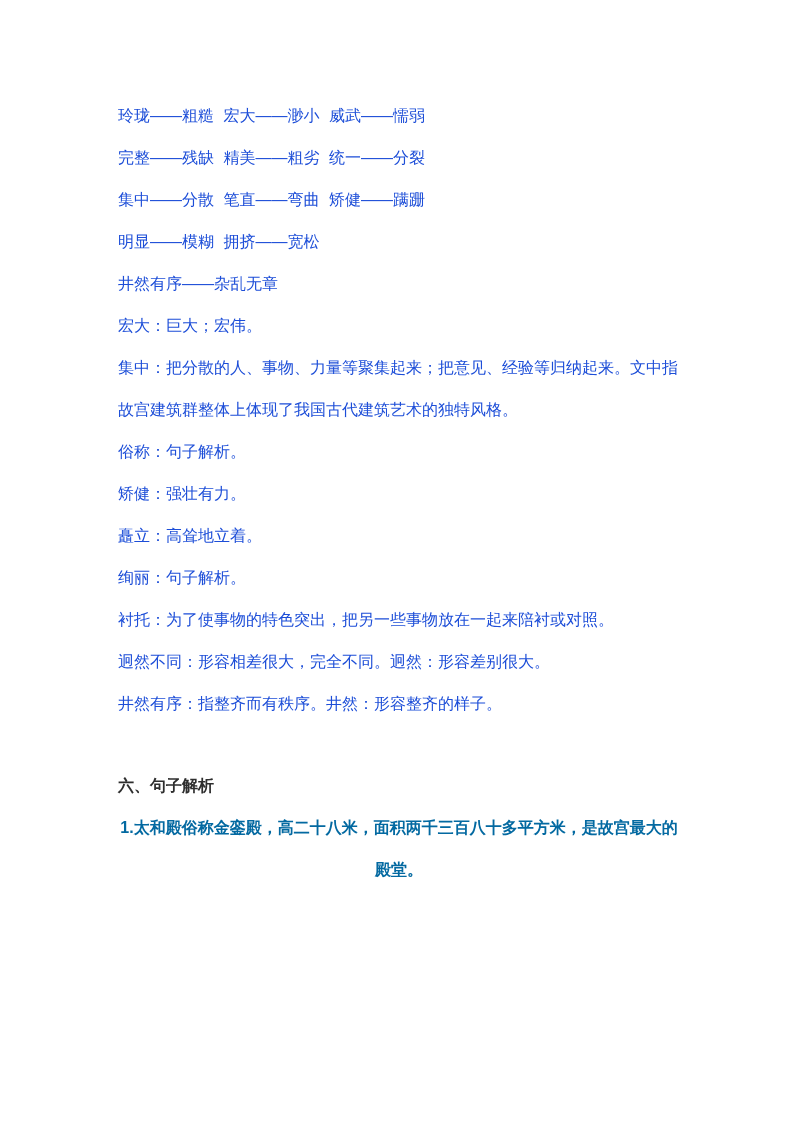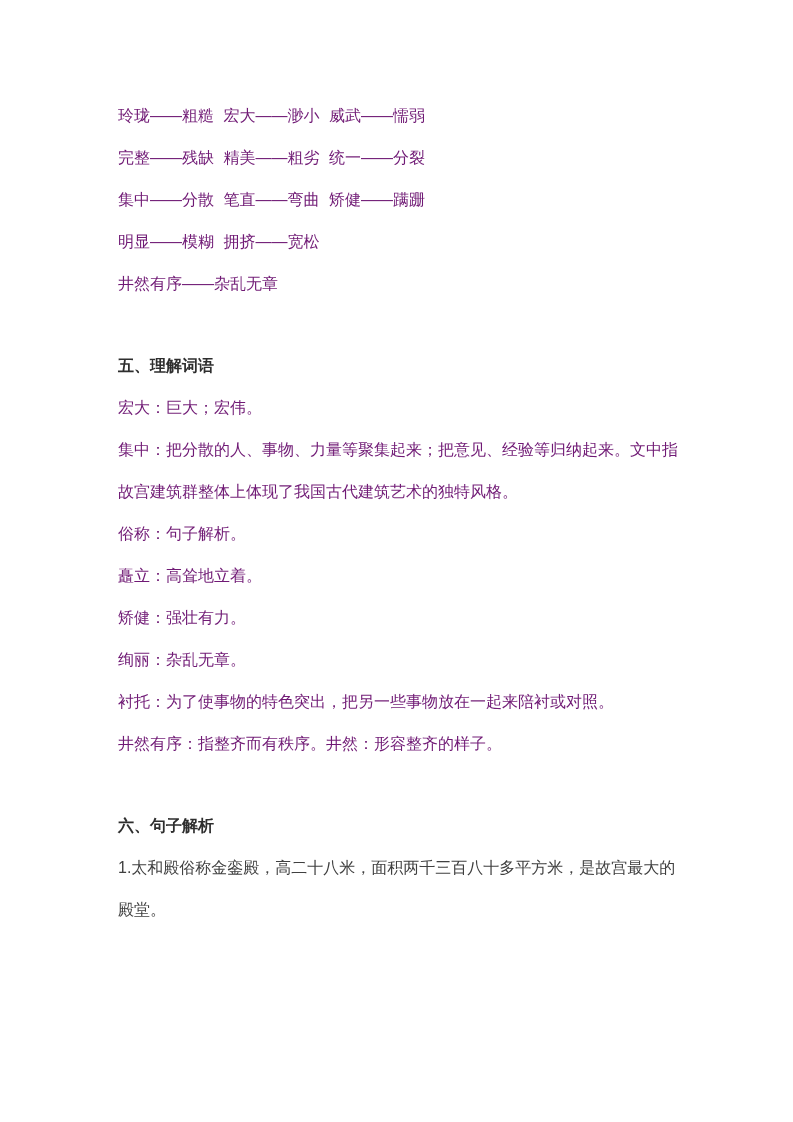--- a/index.html
+++ b/index.html
@@ -18,62 +18,63 @@
   .content {
     position: absolute;
     left: 118px;
     top: 95px;
     width: 562px;
   }
   .content p {
     margin: 0;
     font-size: 16px;
     line-height: 42px;
-    color: #701a75;
+    color: #1d4ed8;
     font-weight: 400;
     text-align: left;
   }
   .content p.antonym-line {
     word-spacing: 5px;
   }
   .content h2.section-heading {
     margin: 40px 0 0 0;
     font-size: 16px;
     line-height: 42px;
     color: #2e2e2e;
     font-weight: 700;
   }
   .content p.bold-sentence {
-    font-weight: 400;
-    color: #404040;
+    font-weight: 700;
+    color: #0369a1;
+    text-align: center;
   }
 </style>
 </head>
 <body>
 
 <div class="page">
   <div class="content">
 
     <section>
       <p class="antonym-line">玲珑——粗糙 宏大——渺小 威武——懦弱</p>
       <p class="antonym-line">完整——残缺 精美——粗劣 统一——分裂</p>
       <p class="antonym-line">集中——分散 笔直——弯曲 矫健——蹒跚</p>
       <p class="antonym-line">明显——模糊 拥挤——宽松</p>
       <p class="antonym-line">井然有序——杂乱无章</p>
     </section>
 
     <section>
-      <h2 class="section-heading">五、理解词语</h2>
       <p>宏大：巨大；宏伟。</p>
       <p>集中：把分散的人、事物、力量等聚集起来；把意见、经验等归纳起来。文中指故宫建筑群整体上体现了我国古代建筑艺术的独特风格。</p>
       <p>俗称：句子解析。</p>
+      <p>矫健：强壮有力。</p>
       <p>矗立：高耸地立着。</p>
-      <p>矫健：强壮有力。</p>
-      <p>绚丽：杂乱无章。</p>
+      <p>绚丽：句子解析。</p>
       <p>衬托：为了使事物的特色突出，把另一些事物放在一起来陪衬或对照。</p>
+      <p>迥然不同：形容相差很大，完全不同。迥然：形容差别很大。</p>
       <p>井然有序：指整齐而有秩序。井然：形容整齐的样子。</p>
     </section>
 
     <section>
       <h2 class="section-heading">六、句子解析</h2>
       <p class="bold-sentence">1.太和殿俗称金銮殿，高二十八米，面积两千三百八十多平方米，是故宫最大的殿堂。</p>
     </section>
 
   </div>
 </div>

